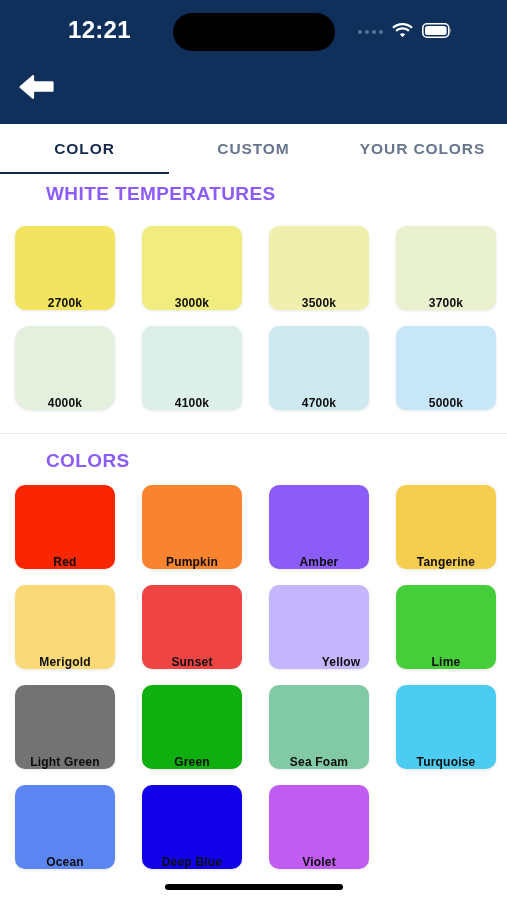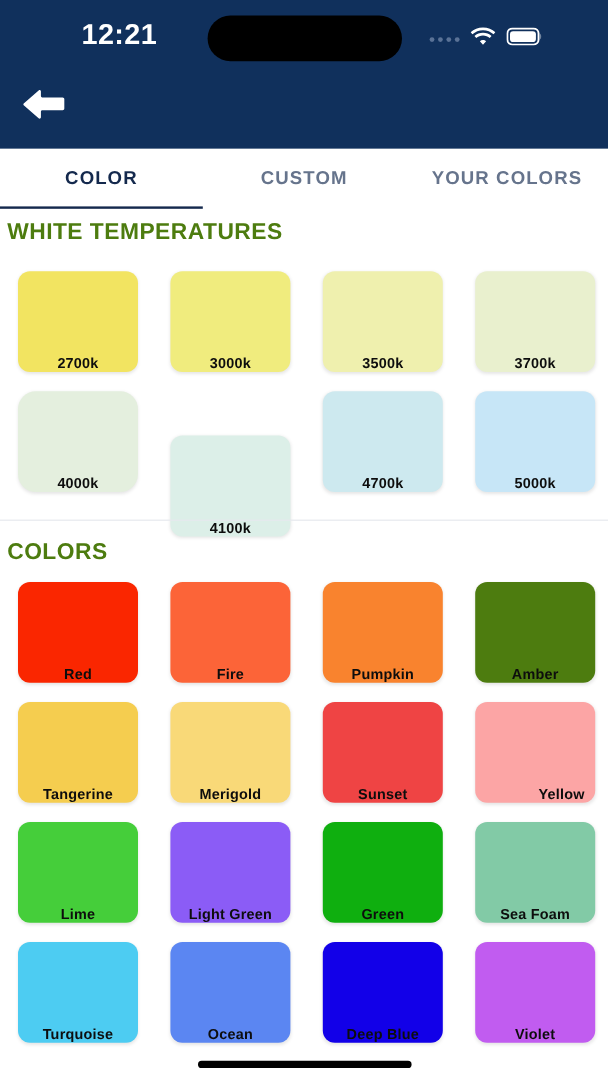--- a/index.html
+++ b/index.html
@@ -57,21 +57,22 @@
   }
   .tab.active { color:#14294d; }
   .tab.active::after {
     content:""; position:absolute; left:0; right:0; bottom:0;
     height:2.5px; background:#14294d;
   }
 
   
   .section-title {
     font-size:19px; font-weight:800; letter-spacing:0.4px;
-    color:#4d7c0f;
+    color:#8b5cf6;
+    margin-left:40px;
   }
   #white-temps-title { position:absolute; left:6px; top:183px; }
   #colors-title      { position:absolute; left:6px; top:450px; }
 
   #section-divider {
     position:absolute; left:0; top:433px; width:507px; height:1px;
     background:#e7e9ee;
   }
 
   
@@ -172,64 +173,61 @@
     </div>
     <div class="swatch" style="background: rgb(239, 240, 174);">
       <span class="swatch-label">3500k</span>
     </div>
     <div class="swatch" style="background: rgb(233, 240, 206);">
       <span class="swatch-label">3700k</span>
     </div>
     <div class="swatch" style="background: rgb(228, 239, 222); border-radius: 15px;">
       <span class="swatch-label">4000k</span>
     </div>
-    <div class="swatch" style="background: rgb(220, 239, 232); margin-top: 37px;">
+    <div class="swatch" style="background: rgb(220, 239, 232);">
       <span class="swatch-label">4100k</span>
     </div>
     <div class="swatch" style="background: rgb(205, 233, 239);">
       <span class="swatch-label">4700k</span>
     </div>
     <div class="swatch" style="background: rgb(199, 230, 247);">
       <span class="swatch-label">5000k</span>
     </div>
   </div>
 
 <div id="section-divider"></div>
 
 <div class="section-title" id="colors-title">COLORS</div>
 
 <div class="grid" id="colors-grid">
     <div class="swatch" style="background: rgb(250, 38, 0);">
       <span class="swatch-label">Red</span>
     </div>
-    <div class="swatch" style="background: rgb(252, 100, 56);">
-      <span class="swatch-label">Fire</span>
-    </div>
     <div class="swatch" style="background: rgb(249, 131, 46);">
       <span class="swatch-label">Pumpkin</span>
     </div>
-    <div class="swatch" style="background: #4d7c0f;">
+    <div class="swatch" style="background: #8b5cf6;">
       <span class="swatch-label">Amber</span>
     </div>
     <div class="swatch" style="background: rgb(245, 205, 79);">
       <span class="swatch-label">Tangerine</span>
     </div>
     <div class="swatch" style="background: rgb(249, 217, 120);">
       <span class="swatch-label">Merigold</span>
     </div>
     <div class="swatch" style="background: #ef4444;">
       <span class="swatch-label">Sunset</span>
     </div>
-    <div class="swatch" style="background: #fca5a5; padding-left: 44px;">
+    <div class="swatch" style="background: #c4b5fd; padding-left: 44px;">
       <span class="swatch-label">Yellow</span>
     </div>
     <div class="swatch" style="background: rgb(69, 206, 58);">
       <span class="swatch-label">Lime</span>
     </div>
-    <div class="swatch" style="background: #8b5cf6;">
+    <div class="swatch" style="background: #737373;">
       <span class="swatch-label">Light Green</span>
     </div>
     <div class="swatch" style="background: rgb(15, 175, 15);">
       <span class="swatch-label">Green</span>
     </div>
     <div class="swatch" style="background: rgb(130, 202, 166);">
       <span class="swatch-label">Sea Foam</span>
     </div>
     <div class="swatch" style="background: rgb(77, 204, 242);">
       <span class="swatch-label">Turquoise</span>

